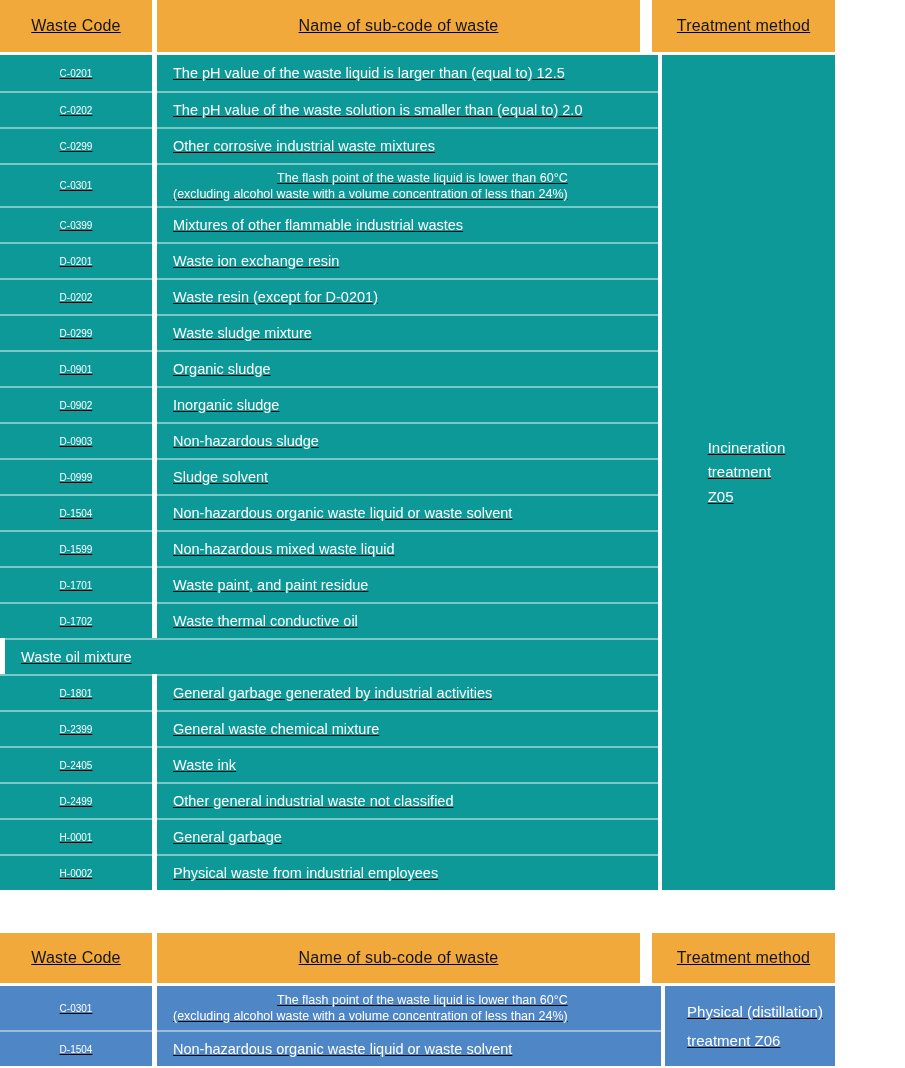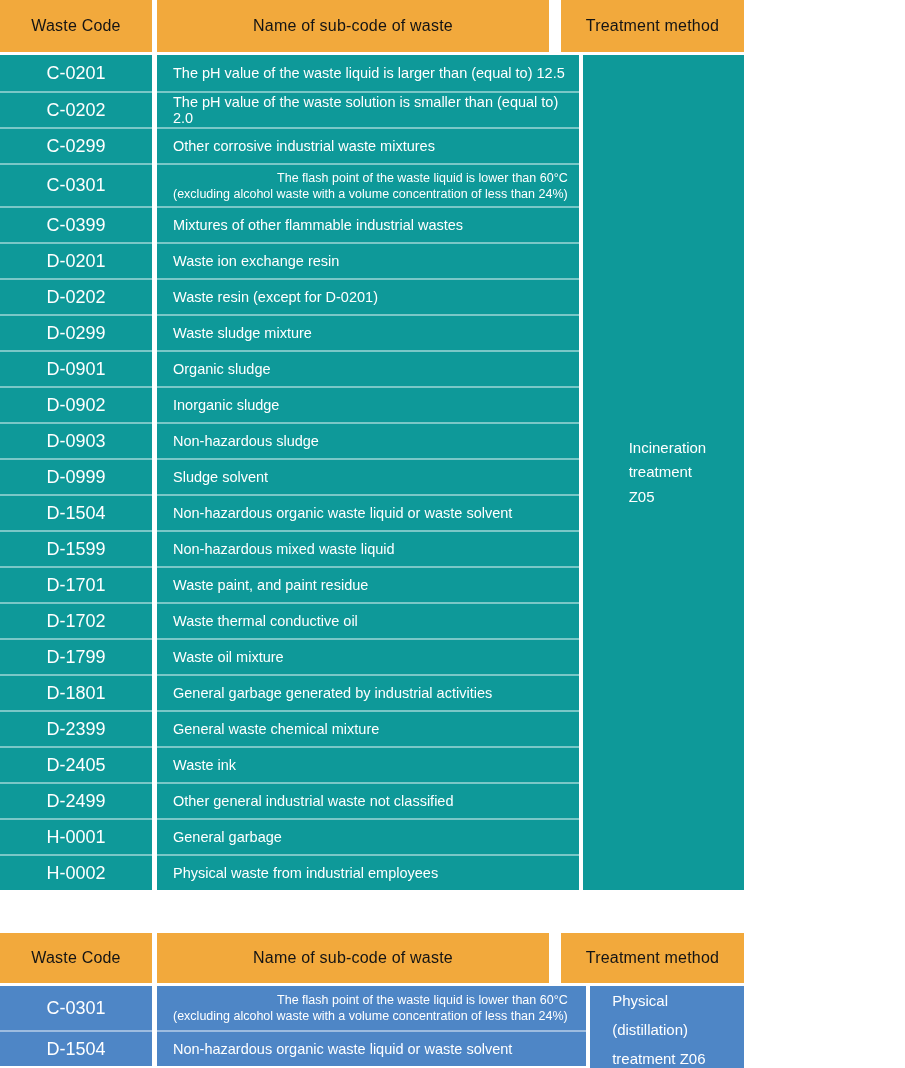--- a/index.html
+++ b/index.html
@@ -5,21 +5,21 @@
   * { margin:0; padding:0; box-sizing:border-box; }
   html, body { background:#ffffff; }
   body {
     width:905px;
     font-family:"Liberation Sans", sans-serif;
     -webkit-font-smoothing:antialiased;
   }
   .page { width:905px; height:1068px; background:#ffffff; overflow:hidden; }
 
   
-  .wtable { width:744px; }
+  .wtable { width:835px;text-decoration:underline; }
   .thead { display:flex; height:52px; margin-bottom:3px; }
   .table2 .thead { height:50px; }
   .th {
     background:#F2A93C; color:#141414;
     display:flex; align-items:center; justify-content:center;
     font-size:16px; letter-spacing:0.2px;
   }
   .th-code  { width:152px; }
   .th-desc  { flex:1; margin-left:5px; }
   .th-treat { width:183px; margin-left:12px; }
@@ -29,21 +29,21 @@
 
   .row { display:flex; height:36px; }
   .row.small { height:43px; }
   .table2 .row.small { height:44px; }
 
   .cell { }
   .row + .row .cell { border-top:2px solid rgba(255,255,255,0.45); }
 
   .cell-code {
     width:152px; display:flex; align-items:center; justify-content:center;
-    color:#ffffff; font-size:18px;
+    color:#ffffff; font-size:10px;
   }
   .cell-desc {
     flex:1; margin-left:5px; display:flex; align-items:center;
     padding:0 10px 0 16px; color:#ffffff; font-size:14.5px;
   }
   .row.small .cell-desc { font-size:12.5px; line-height:16px; white-space:pre-line;text-align:right; }
 
   .treat {
     width:183px; margin-left:4px;
     display:flex; align-items:center;
@@ -148,21 +148,20 @@
             <div class="cell cell-code">D-1701</div>
             <div class="cell cell-desc">Waste paint, and paint residue</div>
           </div>
 
           <div class="row">
             <div class="cell cell-code">D-1702</div>
             <div class="cell cell-desc">Waste thermal conductive oil</div>
           </div>
 
           <div class="row">
-            <div class="cell cell-code">D-1799</div>
             <div class="cell cell-desc">Waste oil mixture</div>
           </div>
 
           <div class="row">
             <div class="cell cell-code">D-1801</div>
             <div class="cell cell-desc">General garbage generated by industrial activities</div>
           </div>
 
           <div class="row">
             <div class="cell cell-code">D-2399</div>

